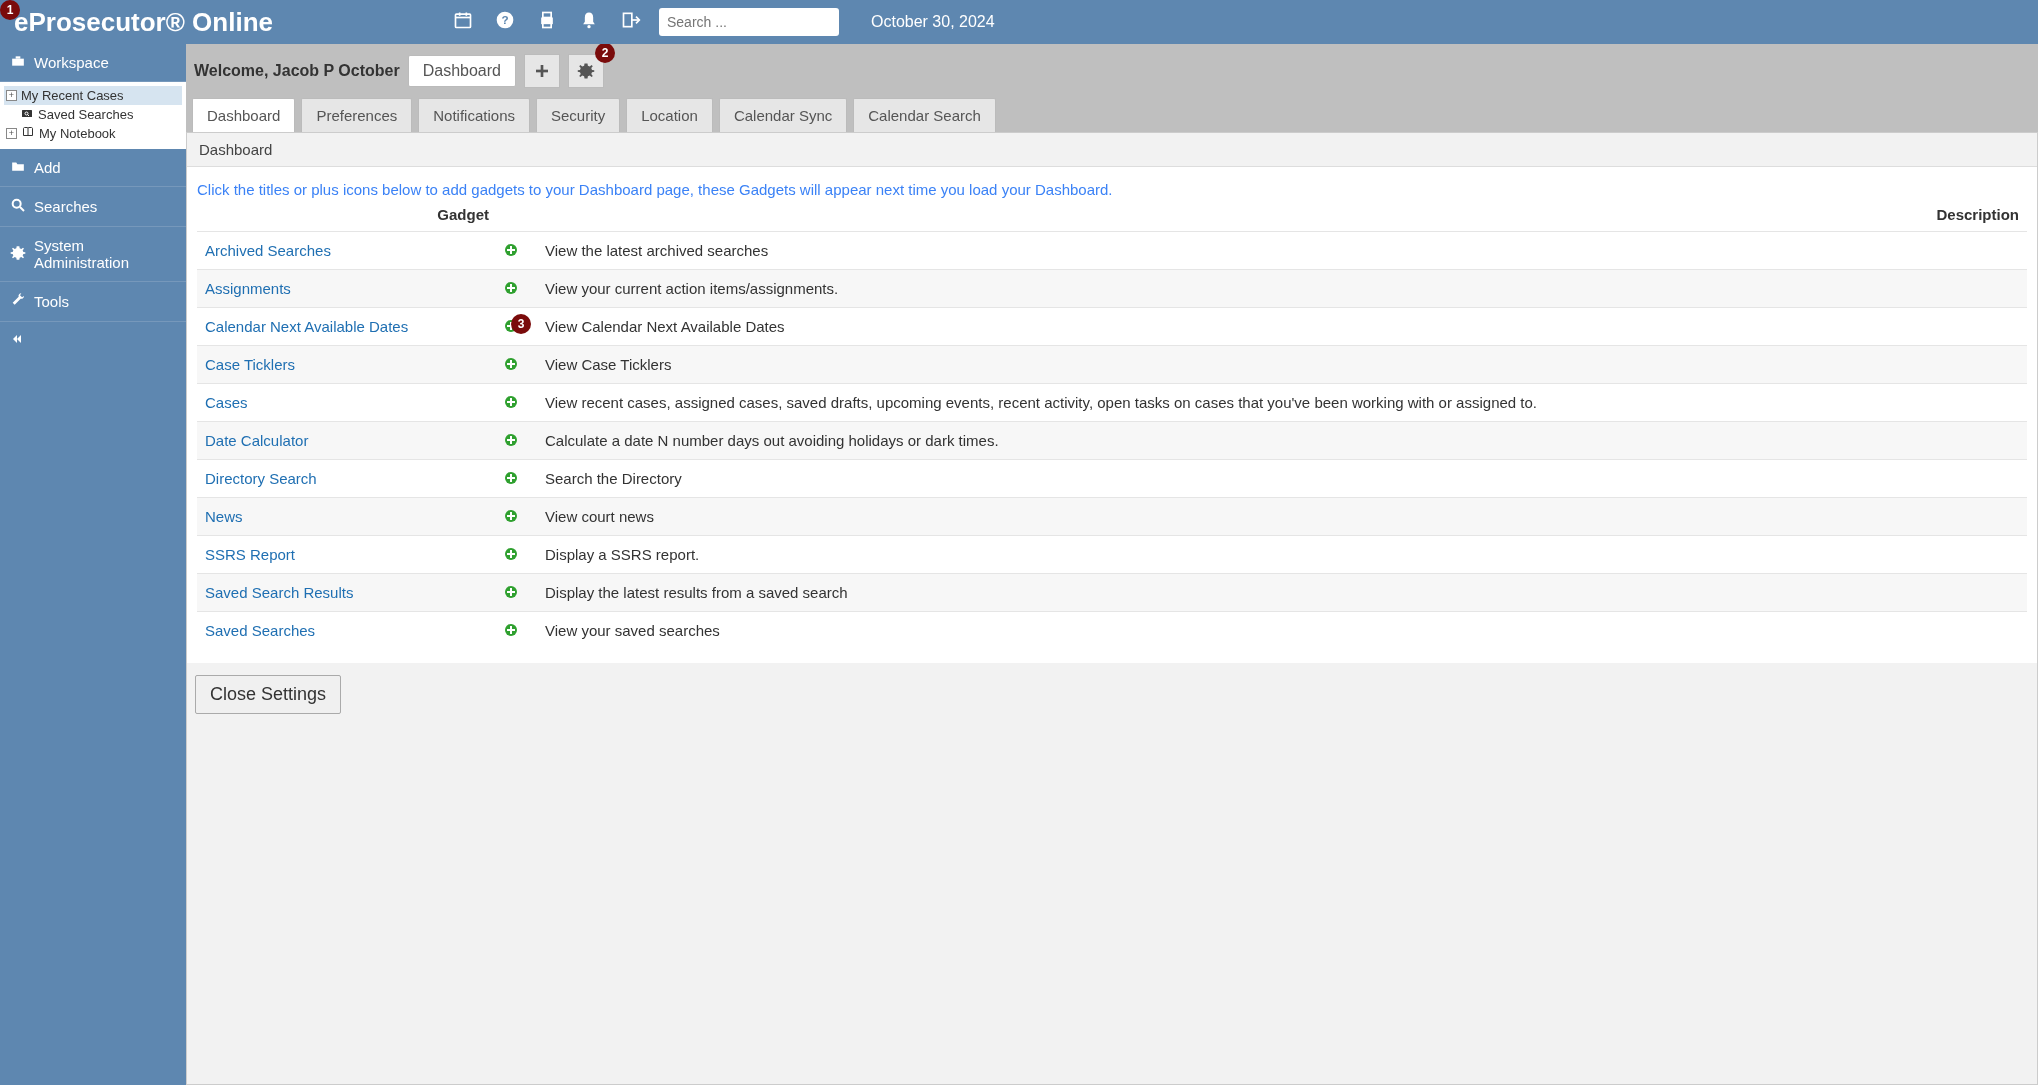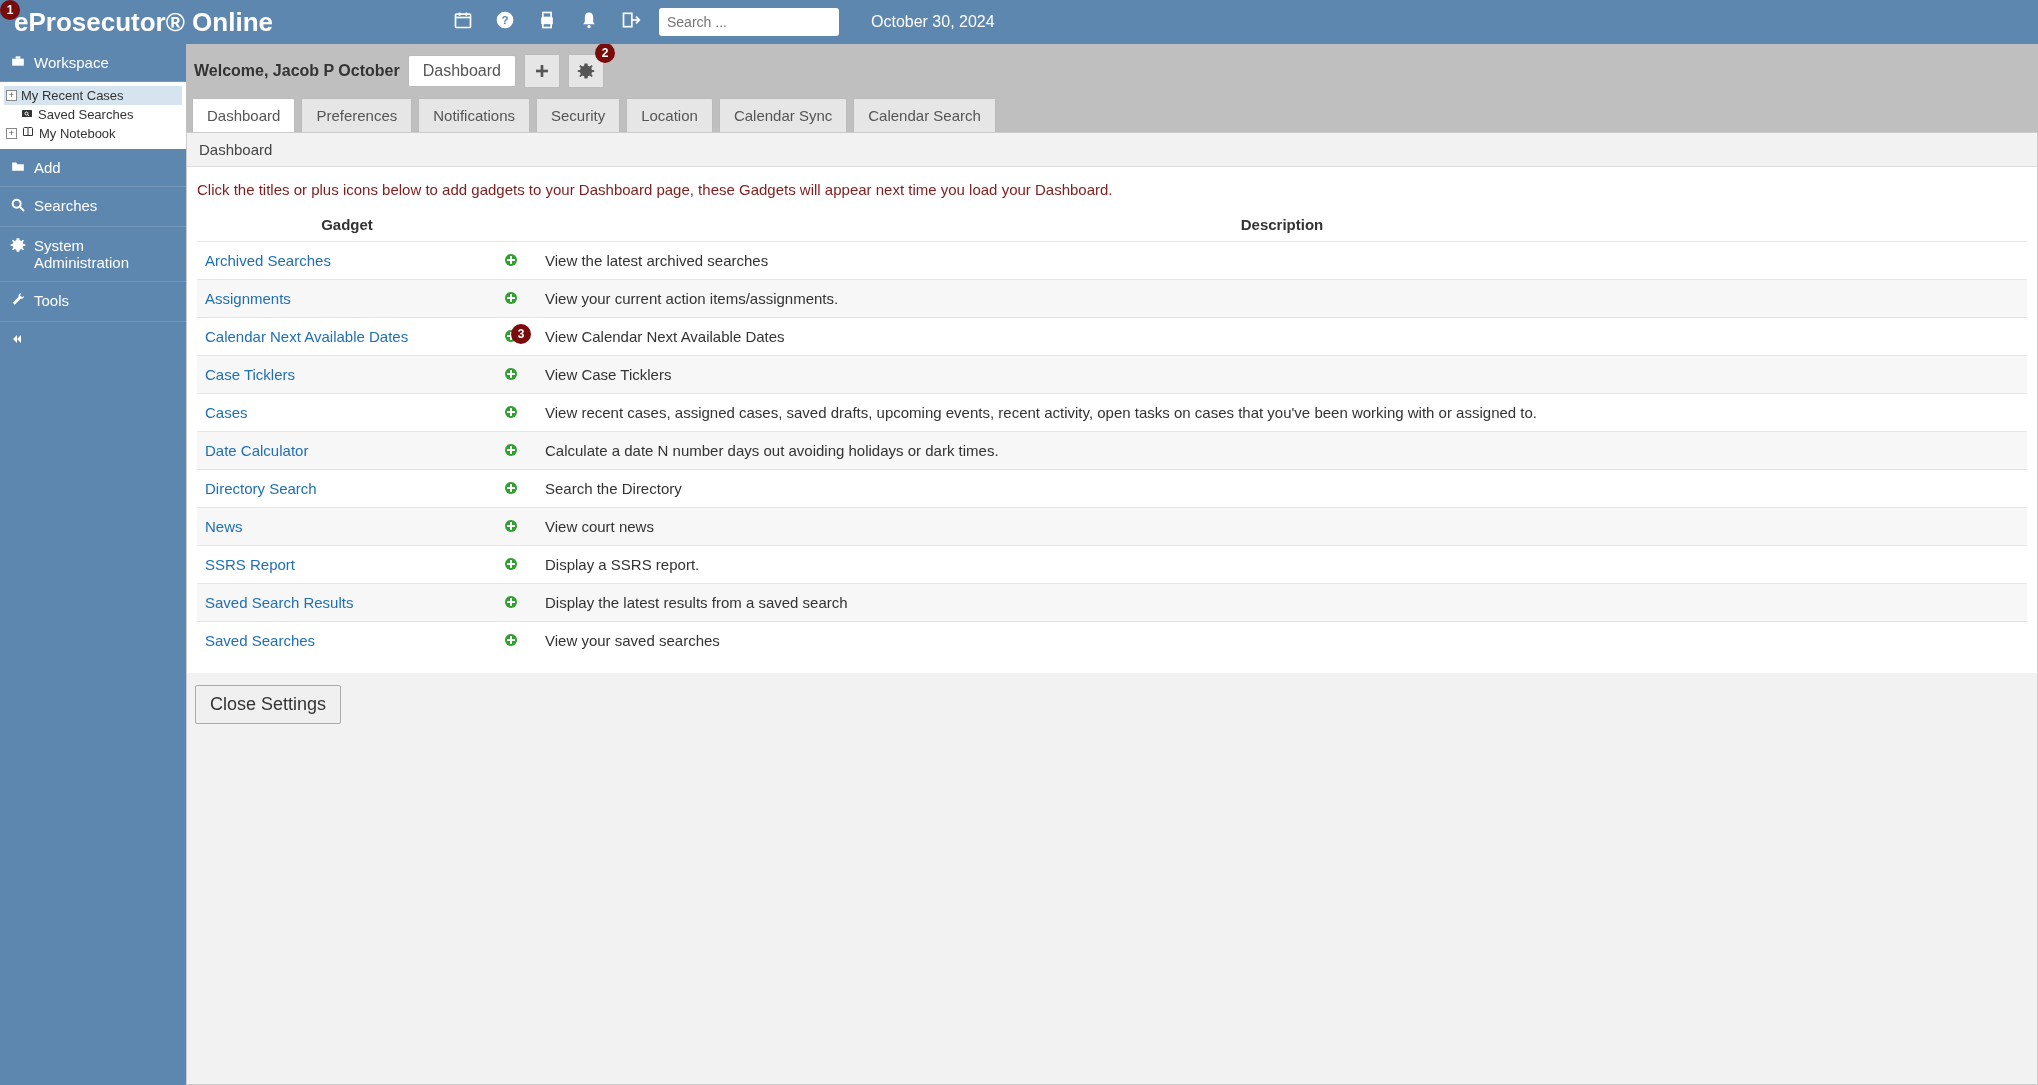--- a/index.html
+++ b/index.html
@@ -18,21 +18,21 @@
   .header-icons { display: flex; align-items: center; gap: 22px; margin-left: 180px; }
   .header-icons .icon { font-size: 20px; cursor: pointer; color: #fff; }
   .search-box { margin-left: 18px; width: 180px; height: 28px; border-radius: 3px; border: none; padding: 0 8px; font-size: 14px; }
   .header-date { margin-left: 32px; font-size: 16px; }
   
   
   .layout { display: flex; height: calc(100vh - 44px); }
   
   
   .sidebar { width: 186px; background: #5e87b0; color: #fff; flex-shrink: 0; }
-  .side-section { padding: 10px 10px; border-bottom: 1px solid rgba(255,255,255,0.15); cursor: pointer; display: flex; gap: 8px; font-size: 15px; }
+  .side-section { padding: 10px 10px; border-bottom: 1px solid rgba(255,255,255,0.15); cursor: pointer; display: flex; align-items: center; gap: 8px; font-size: 15px; }
   .side-section .icon { width: 16px; text-align: center; }
   .tree-panel { background: #fff; color: #333; padding: 4px 4px 6px 4px; font-size: 13px; }
   .tree-item { display: flex; align-items: center; gap: 4px; padding: 2px 2px; }
   .tree-item.selected { background: #d6e4f0; }
   .tree-expander { width: 11px; height: 11px; border: 1px solid #888; font-size: 9px; line-height: 9px; text-align: center; background: #fff; color: #555; cursor: pointer; }
   .tree-icon { font-size: 12px; width: 14px; text-align: center; }
   .side-collapse { padding: 10px; cursor: pointer; }
   
   
   .main { flex: 1; background: #bfbfbf; display: flex; flex-direction: column; overflow: auto; }
@@ -43,24 +43,24 @@
   
   
   .settings-tabs { display: flex; gap: 6px; padding: 0 6px; }
   .settings-tab { background: #e6e6e6; border: 1px solid #bbb; border-bottom: none; padding: 8px 14px; font-size: 15px; color: #555; cursor: pointer; border-radius: 2px 2px 0 0; }
   .settings-tab.active { background: #fff; }
   
   
   .content-panel { background: #f2f2f2; border: 1px solid #ccc; margin: 0 0 0 0; flex: 1; }
   .panel-header { background: #f2f2f2; border-bottom: 1px solid #ddd; padding: 8px 12px; font-size: 15px; color: #444; }
   .panel-body { background: #fff; padding: 14px 10px; }
-  .intro-text { font-size: 15px; color: #7f1d1d; margin-bottom: 10px; }
+  .intro-text { font-size: 15px; color: #3b82f6; }
   
   table.gadgets { width: 100%; border-collapse: collapse; }
-  table.gadgets th { text-align: center; font-size: 15px; padding: 8px; color: #333; }
+  table.gadgets th { text-align: right; font-size: 15px; padding: 8px; color: #333; }
   table.gadgets td { padding: 10px 8px; border-top: 1px solid #e5e5e5; font-size: 15px; vertical-align: middle; }
   table.gadgets tr:nth-child(even) td { background: #f7f7f7; }
   .gadget-link { color: #1f6fb2; text-decoration: none; cursor: pointer; }
   .plus-circle { display: inline-block; width: 12px; height: 12px; background: #2fa02f; border-radius: 50%; position: relative; cursor: pointer; }
   .plus-circle::before, .plus-circle::after { content: ""; position: absolute; background: #fff; }
   .plus-circle::before { left: 5px; top: 2px; width: 2px; height: 8px; }
   .plus-circle::after  { top: 5px; left: 2px; height: 2px; width: 8px; }
   
   .close-settings-row { padding: 12px 8px; background: #f2f2f2; }
   .btn { background: #f0f0f0; border: 1px solid #aaa; padding: 8px 14px; font-size: 18px; color: #333; cursor: pointer; border-radius: 2px; }

